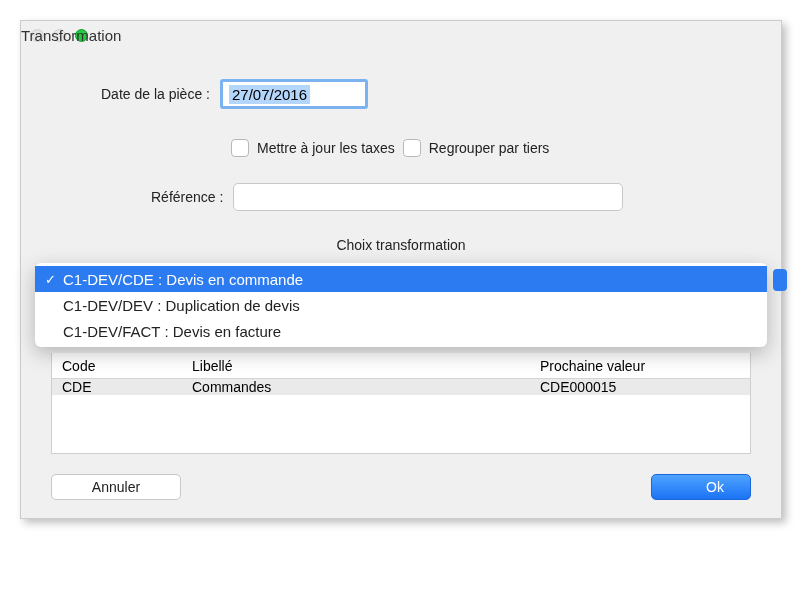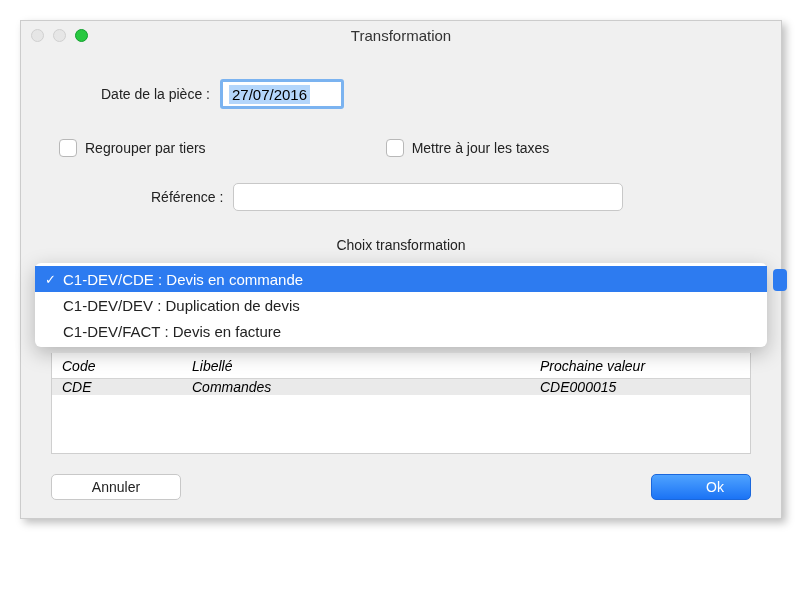--- a/index.html
+++ b/index.html
@@ -29,32 +29,32 @@
       gap: 9px;
       align-items: center;
     }
     .tl {
       width: 13px; height: 13px; border-radius: 50%;
     }
     .tl-close { background: #e6e6e6; border: 1px solid #d0d0d0; }
     .tl-min   { background: #e6e6e6; border: 1px solid #d0d0d0; }
     .tl-zoom  { background: #28c840; border: 1px solid #12a02e; }
     .title {
-      position: absolute; left: 0; right: 0; text-align: center;
+      position: absolute; left: 0; right: 0; 
       font-size: 15px; color: #333;
     }
     .content {
       padding: 12px 30px 18px 30px;
     }
     .row { display: flex; align-items: center; margin-top: 18px; }
     .label { color: #222; }
     .date-row { margin-left: 50px; }
     .date-label { margin-right: 10px; }
     .date-input {
-      width: 124px; height: 30px;
+      width: 148px; height: 30px;
       border: 3px solid #7bb3f0;
       border-radius: 3px;
       background: #fff;
       padding: 0 6px;
       display: flex; align-items: center;
     }
     .date-value {
       background: #b4d6fb;
       padding: 1px 3px;
       font-size: 15px;
@@ -121,21 +121,20 @@
       width: 14px; height: 22px;
       background: #2d7bf0;
       border-radius: 4px;
     }
     .spacer-for-dropdown { height: 84px; }
     .table {
       margin-top: 6px;
       background: #eab308;
       border: 1px solid #cfcfcf;
       border-top: none;
-      font-style: italic;
     }
     .thead {
       display: flex;
       background: #fff;
       border-bottom: 1px solid #d4d4d4;
       height: 26px;
       align-items: center;
     }
     .th, .td {
       padding: 0 10px;
@@ -198,27 +197,27 @@
   <div class="content">
 
     <div class="row date-row">
       <span class="label date-label">Date de la pièce :</span>
       <div class="date-input">
         <span class="date-value">27/07/2016</span>
       </div>
     </div>
 
     <div class="row check-row">
+      <div class="cb-group cb-right">
+        <div class="checkbox"></div>
+        <span class="label">Mettre à jour les taxes</span>
+      </div>
       <div class="cb-group cb-left">
         <div class="checkbox"></div>
         <span class="label">Regrouper par tiers</span>
-      </div>
-      <div class="cb-group cb-right">
-        <div class="checkbox"></div>
-        <span class="label">Mettre à jour les taxes</span>
       </div>
     </div>
 
     <div class="row ref-row">
       <span class="label ref-label">Référence :</span>
       <input type="text" class="ref-input" value="" style="">
     </div>
 
     <div class="section-title">Choix transformation</div>
 

